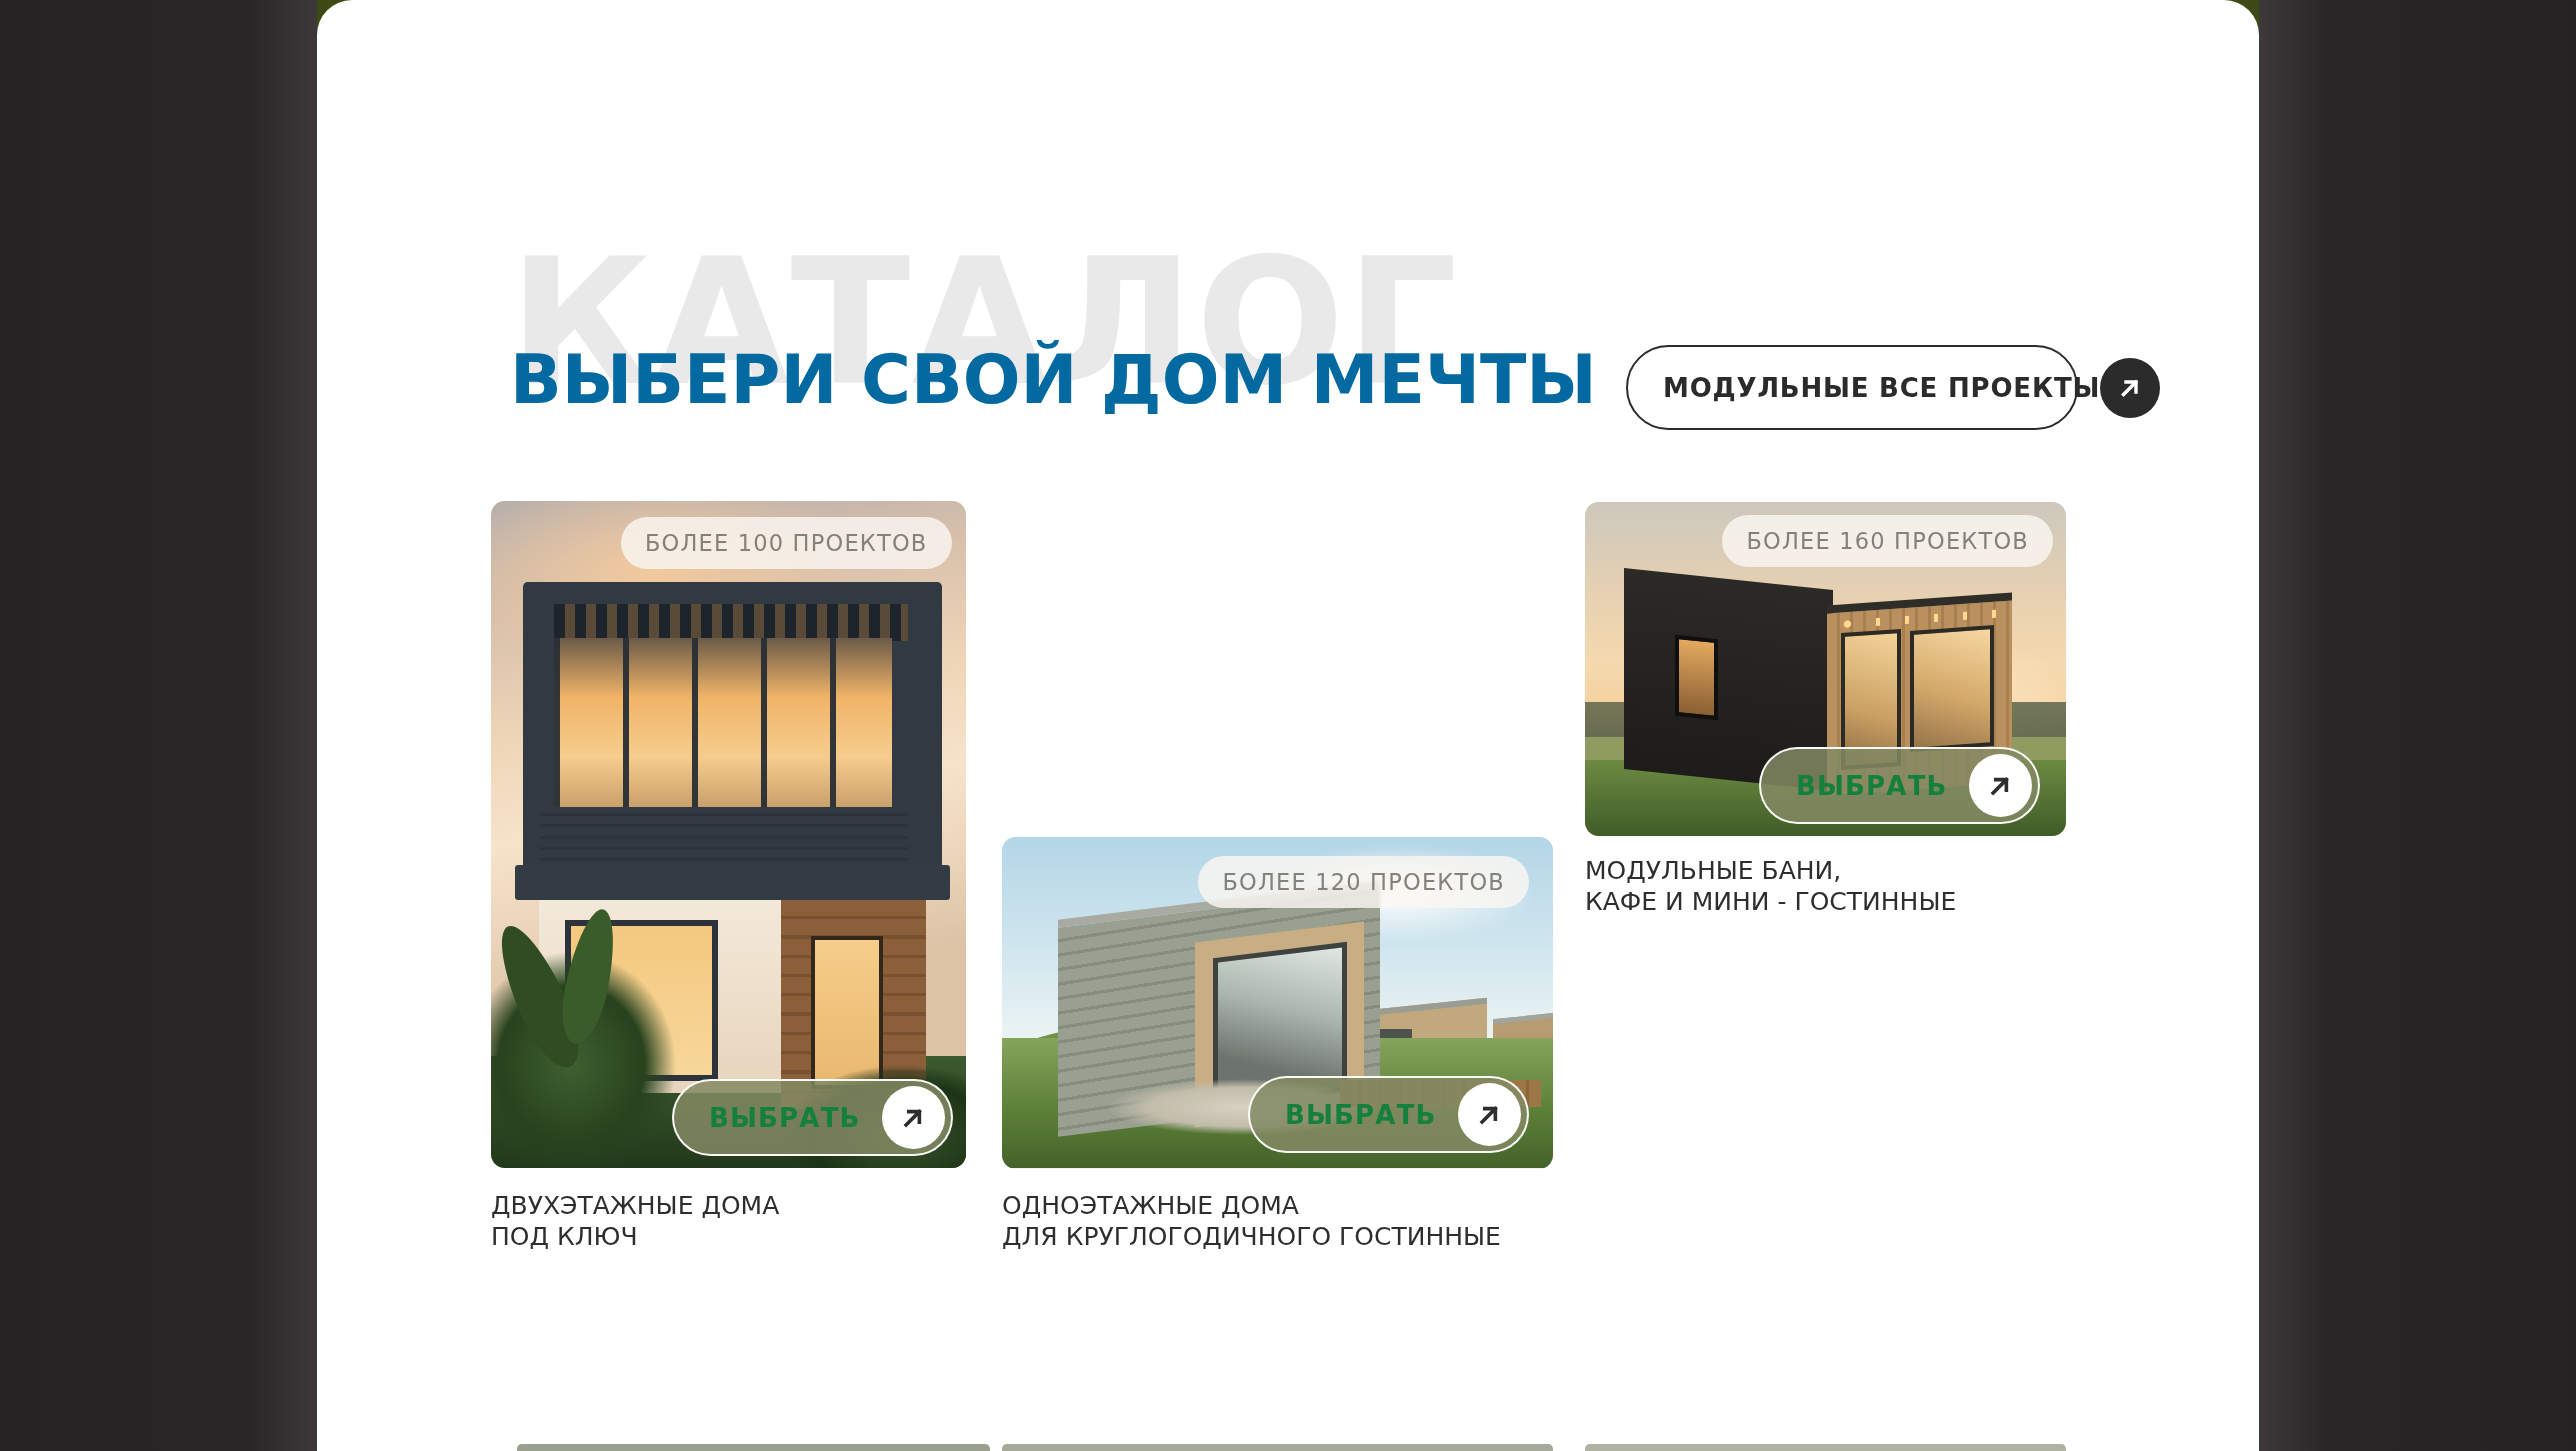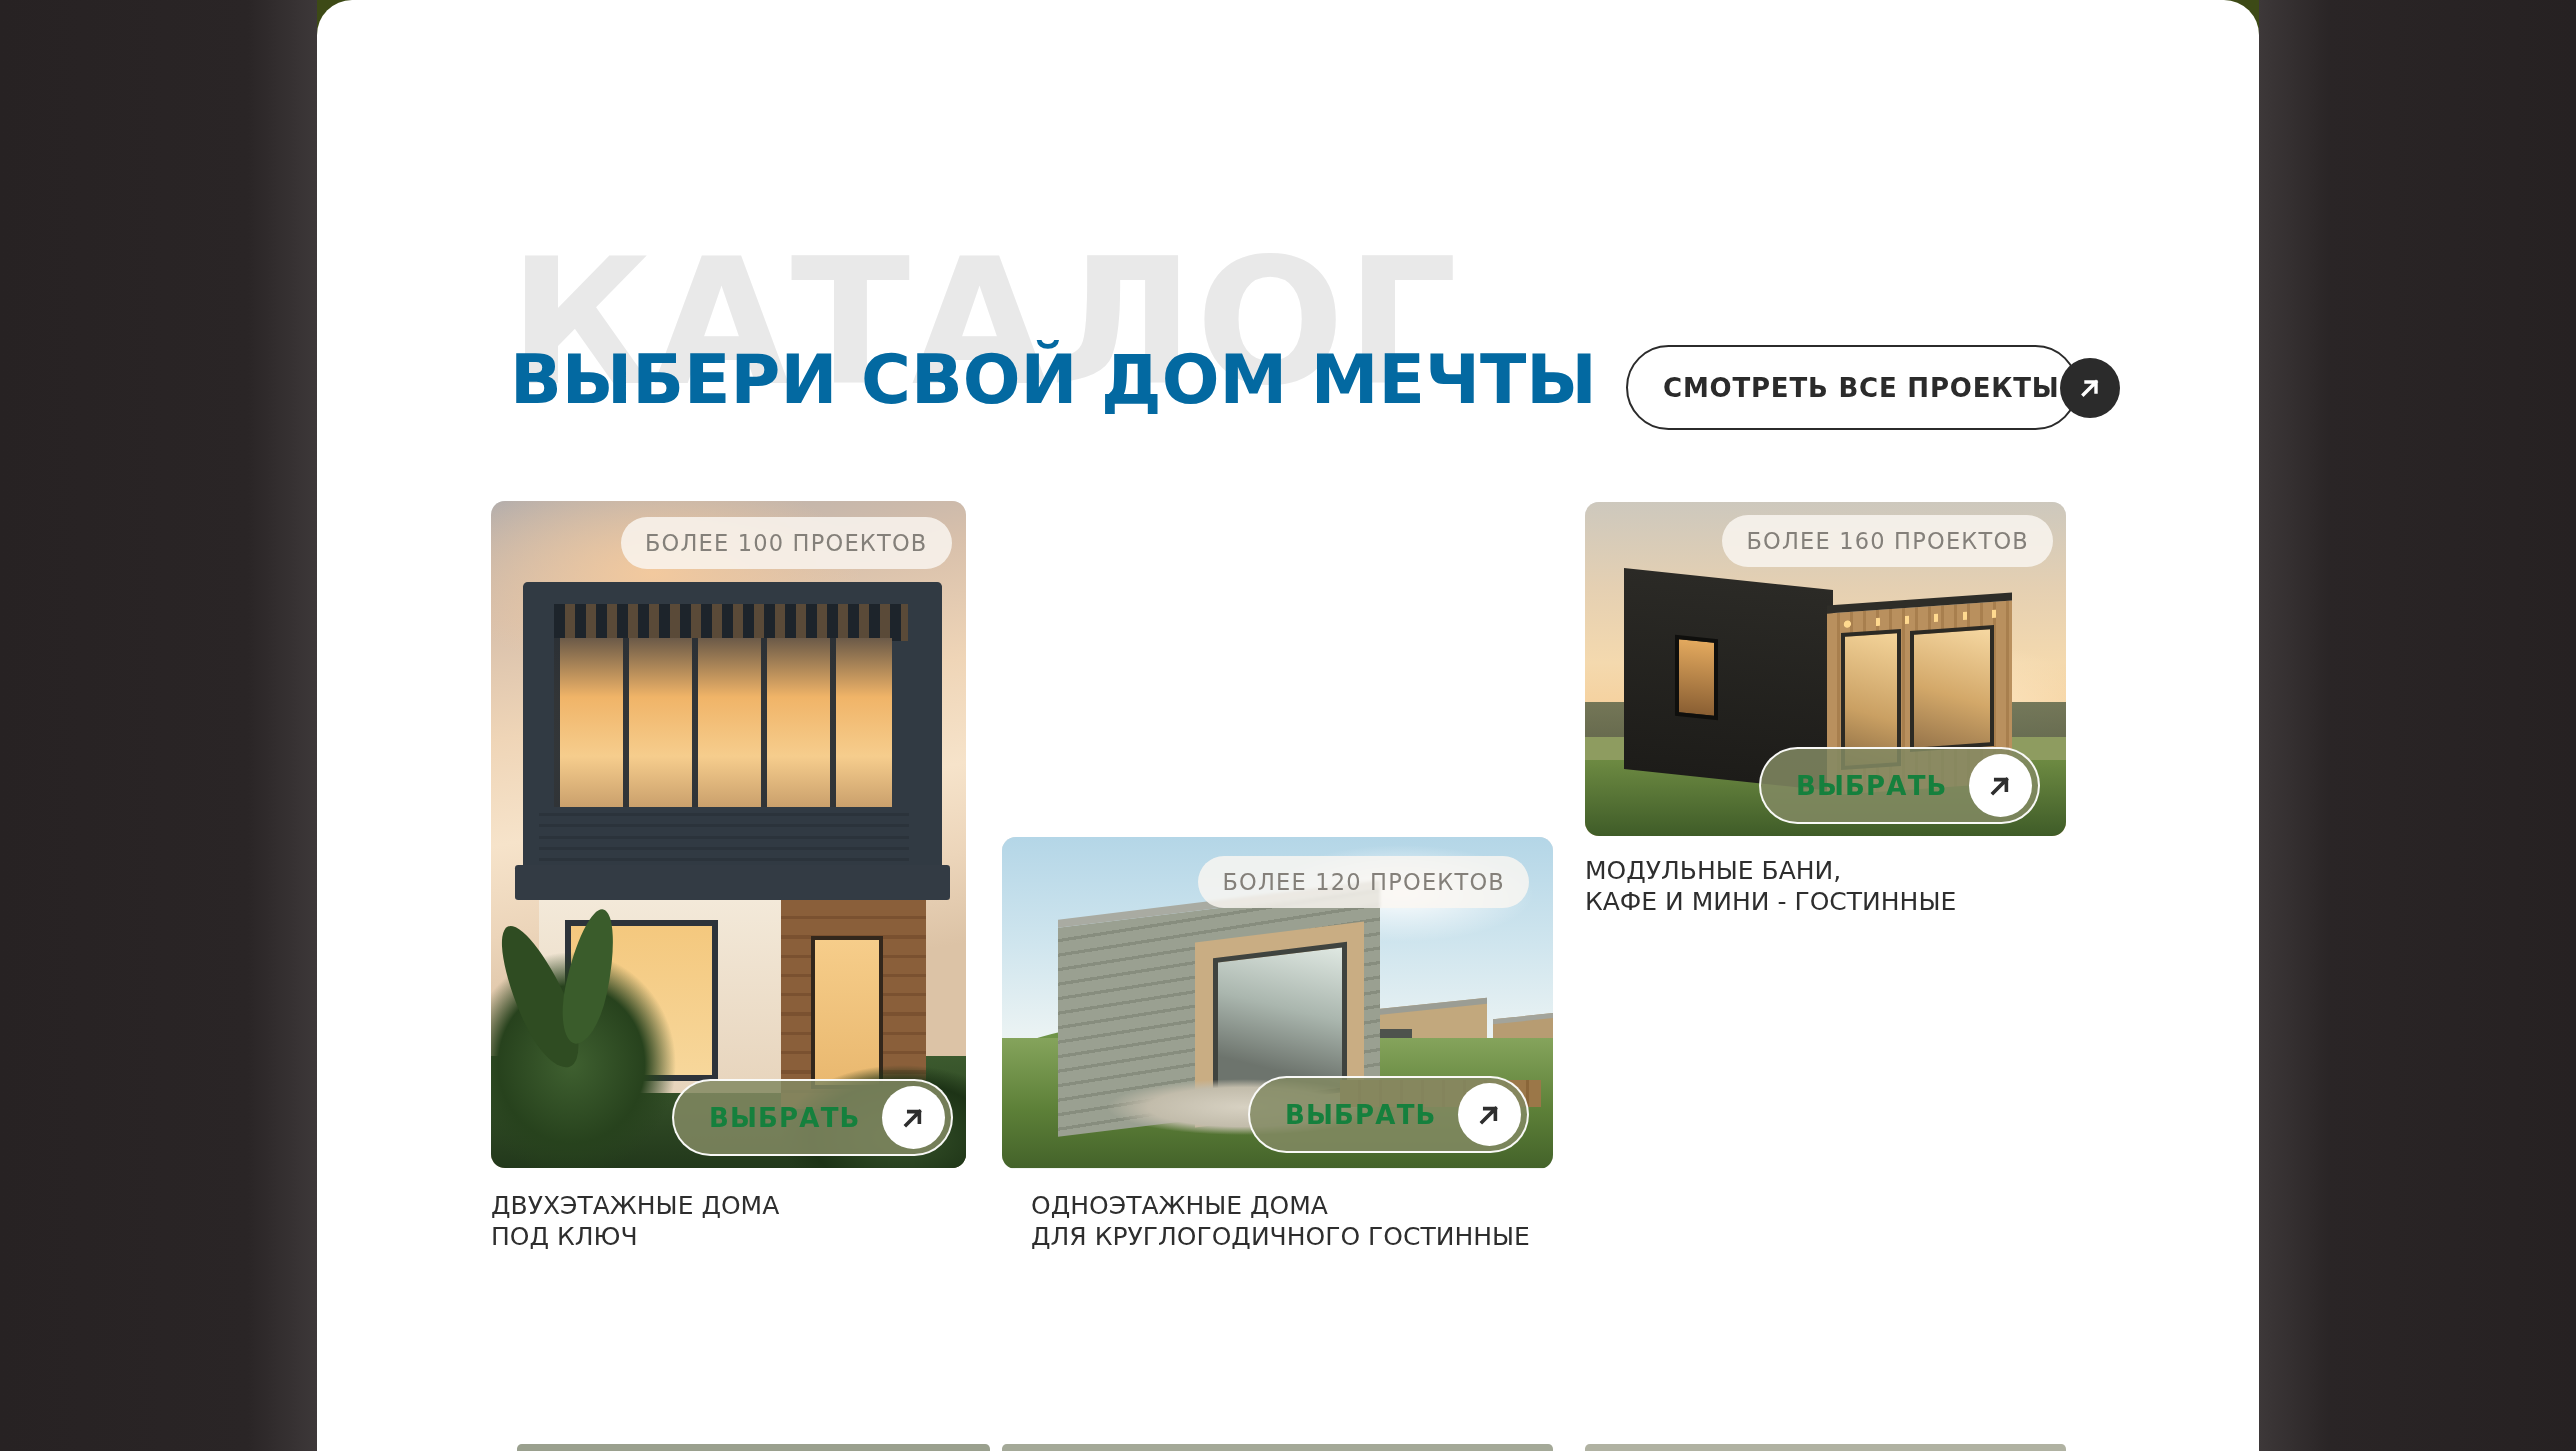--- a/index.html
+++ b/index.html
@@ -26,21 +26,21 @@
   .card2{left:685px;top:837px;width:551px;height:332px;}
   .card3{left:1268px;top:502px;width:481px;height:334px;}
   .badge{position:absolute;top:16px;right:14.5px;height:52px;border-radius:27px;background:rgba(250,247,241,0.82);display:flex;align-items:center;padding:0 24px;backdrop-filter:blur(1.6px);}
   .badge span{font-size:22.5px;letter-spacing:1.2px;color:#84807a;white-space:nowrap;}
   .select-btn{position:absolute;bottom:12px;right:13px;height:77px;border-radius:40px;background:rgba(130,137,99,0.85);border:2.4px solid rgba(255,255,255,0.95);box-sizing:border-box;display:flex;align-items:center;padding:0 6.4px 0 35px;gap:21px;cursor:pointer;}
   .card2 .select-btn{right:24px;bottom:16px;}
   .card3 .select-btn{right:26px;}
   .select-btn .label{font-size:26px;font-weight:800;letter-spacing:1.2px;color:#15803d;white-space:nowrap;}
   .caption{position:absolute;font-size:25px;line-height:31px;color:#2e2e2e;}
   .cap1{left:174px;top:1190px;}
-  .cap2{left:685px;top:1190px;margin-left:29px;}
+  .cap2{left:685px;top:1190px;}
   .cap3{left:1268px;top:855px;}
   
   .peek{position:absolute;bottom:0;height:7.2px;border-radius:4.8px 4.8px 0 0;}
   .peek1{left:200px;width:473px;background:#9aa08e;}
   .peek2{left:685px;width:551px;background:#a4a998;}
   .peek3{left:1268px;width:481px;background:#b0b2a2;}
   
   .photo{position:absolute;inset:0;}
   .layer{position:absolute;}
   
@@ -95,21 +95,21 @@
   <div class="band band-left"></div>
   <div class="band band-right"></div>
   <div class="corner-backer"></div>
 
   <div class="sheet">
 
     <div class="watermark">КАТАЛОГ</div>
     <h1 class="headline" style="margin:0;">ВЫБЕРИ СВОЙ ДОМ МЕЧТЫ</h1>
 
     <div class="view-all">
-      <span class="label">СМОТРЕТЬ ВСЕ ПРОЕКТЫ</span>
+      <span class="label">МОДУЛЬНЫЕ ВСЕ ПРОЕКТЫ</span>
       <span class="circle-dark">
         <svg class="arr" width="32" height="32" viewBox="0 0 32 32" fill="none">
           <path d="M9.5 22.5 L22 10 M12 10 H22 V20" stroke="#ffffff" stroke-width="3.4" stroke-linecap="square"></path>
         </svg>
       </span>
     </div>
 
     <div class="card card1">
       <div class="photo">
         <div class="layer p1-sky"></div>

